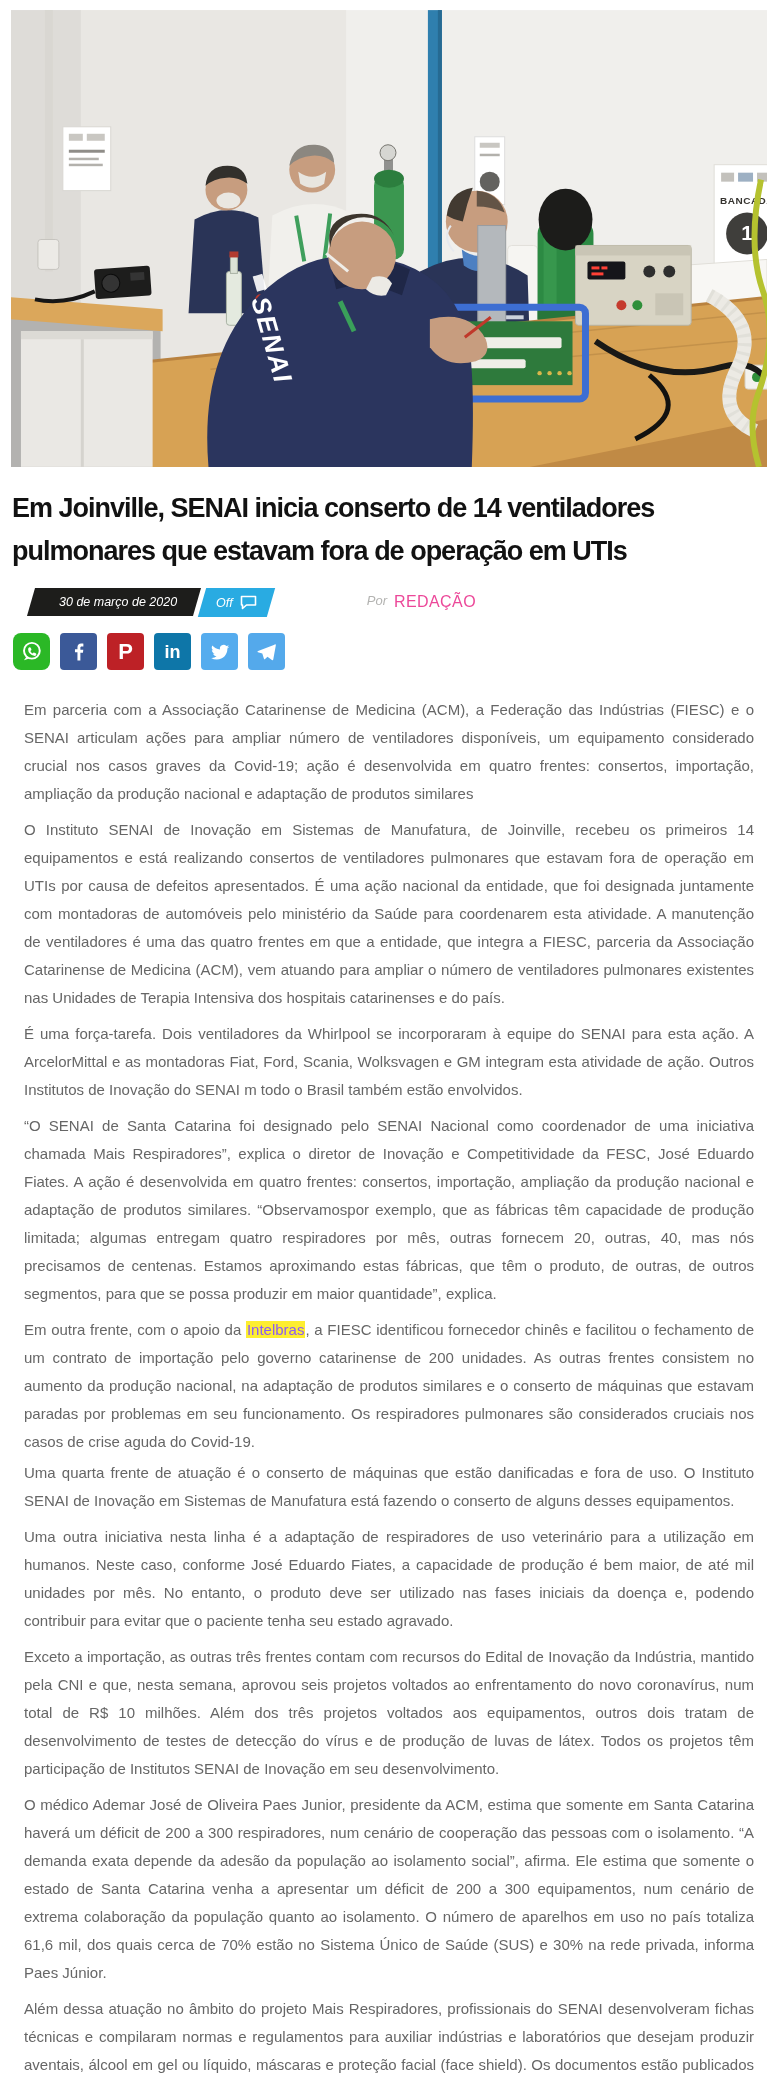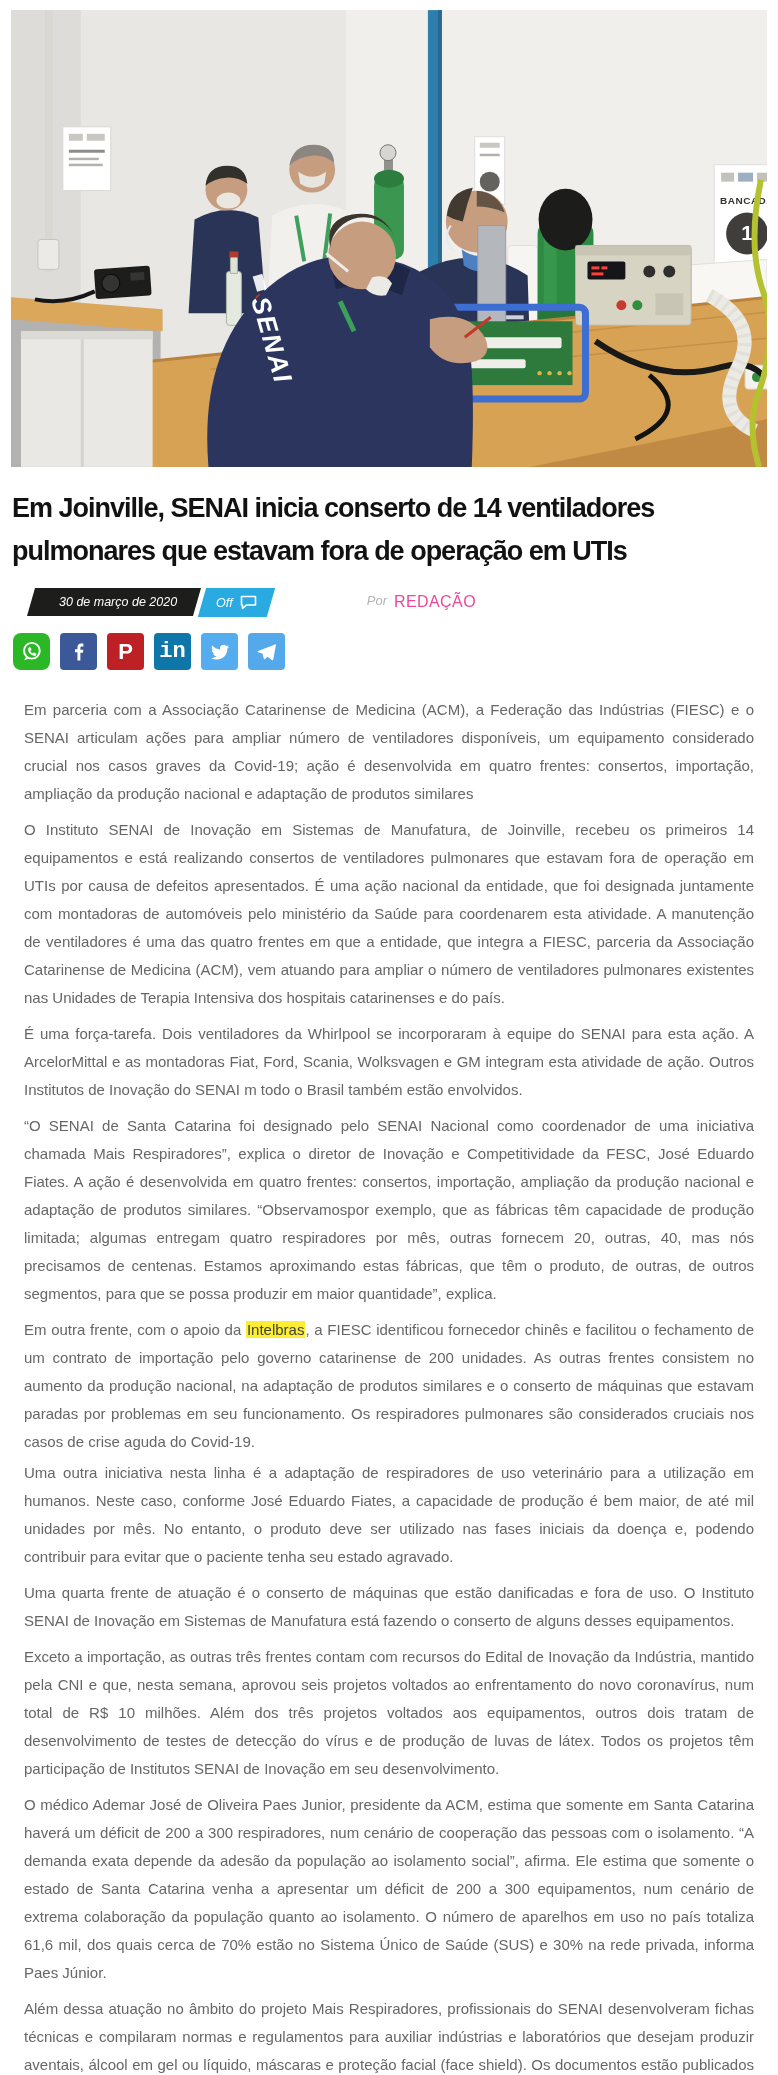--- a/index.html
+++ b/index.html
@@ -74,21 +74,21 @@
   }
   .article-body{
     margin-top:26px;
     font-size:15px;
     line-height:28px;
     text-align:justify;
     color:#666;
   }
   .article-body p{margin:0 13px 8px;}
   .article-body p.tight{margin-bottom:3px;}
-  mark.hl{background:var(--highlight);color:#404040;padding:0 1px;}
+  mark.hl{background:var(--highlight);color:#8b5cf6;padding:0 1px;}
   a.inline-link{color:var(--link);text-decoration:none;cursor:pointer;}
   svg text{font-family:"Liberation Sans", sans-serif;}
 </style>
 </head>
 <body>
 
 <div class="page">
 
   <figure class="photo">
     <svg viewBox="0 0 758 458" width="756" height="457" role="img">
@@ -314,40 +314,40 @@
     </a>
     <a class="share" style="background-color: rgb(59, 89, 152);">
       <svg width="27" height="27" viewBox="0 0 36 36">
         <path d="M20.5 30V19.5h3.4l.5-4h-3.9v-2.4c0-1.1.3-1.9 2-1.9h2V7.6c-.4-.1-1.6-.2-3-.2-2.9 0-4.9 1.8-4.9 5v2.6h-3.3v4h3.3V30z" fill="#ffffff"></path>
       </svg>
     </a>
     <a class="share" style="background-color: rgb(189, 33, 38);">
       <span class="glyph-letter" style="font-size:22px;">P</span>
     </a>
     <a class="share" style="background-color: rgb(14, 118, 168);">
-      <span class="glyph-letter" style="font-size:22px;font-family:Liberation Mono, monospace;">in</span>
+      <span class="glyph-letter" style="font-size:18px;">in</span>
     </a>
     <a class="share" style="background-color: rgb(85, 172, 238);">
       <svg width="27" height="27" viewBox="0 0 36 36">
         <path d="M31 11.5c-.9.4-1.9.7-2.9.8 1-.6 1.8-1.6 2.2-2.8-1 .6-2 1-3.2 1.2a4.9 4.9 0 0 0-8.4 4.5c-4.1-.2-7.7-2.2-10.2-5.2a4.9 4.9 0 0 0 1.5 6.6c-.8 0-1.6-.2-2.2-.6v.1c0 2.4 1.7 4.4 3.9 4.8-.4.1-.8.2-1.3.2-.3 0-.6 0-.9-.1.6 2 2.4 3.4 4.6 3.4a9.9 9.9 0 0 1-6.1 2.1h-1.2a13.9 13.9 0 0 0 7.6 2.2c9.1 0 14.1-7.5 14.1-14.1v-.6c1-.7 1.8-1.6 2.5-2.5z" fill="#ffffff"></path>
       </svg>
     </a>
     <a class="share" style="background-color: rgb(84, 169, 235);">
       <svg width="27" height="27" viewBox="0 0 36 36">
         <path d="M29.5 8.5 6.8 17.3c-1 .4-1 1.4-.2 1.7l5.8 1.8 2.2 6.9c.3.8 1 .9 1.5.4l3.2-3.1 5.9 4.3c.8.5 1.6.2 1.8-.8l3.4-18.6c.3-1.2-.5-1.8-1.9-1.4z" fill="#ffffff"></path>
       </svg>
     </a>
   </div>
 
   <div class="article-body">
     <p>Em parceria com a Associação Catarinense de Medicina (ACM), a Federação das Indústrias (FIESC) e o SENAI articulam ações para ampliar número de ventiladores disponíveis, um equipamento considerado crucial nos casos graves da Covid-19; ação é desenvolvida em quatro frentes: consertos, importação, ampliação da produção nacional e adaptação de produtos similares</p>
     <p>O Instituto SENAI de Inovação em Sistemas de Manufatura, de Joinville, recebeu os primeiros 14 equipamentos e está realizando consertos de ventiladores pulmonares que estavam fora de operação em UTIs por causa de defeitos apresentados. É uma ação nacional da entidade, que foi designada juntamente com montadoras de automóveis pelo ministério da Saúde para coordenarem esta atividade. A manutenção de ventiladores é uma das quatro frentes em que a entidade, que integra a FIESC, parceria da Associação Catarinense de Medicina (ACM), vem atuando para ampliar o número de ventiladores pulmonares existentes nas Unidades de Terapia Intensiva dos hospitais catarinenses e do país.</p>
     <p>É uma força-tarefa. Dois ventiladores da Whirlpool se incorporaram à equipe do SENAI para esta ação. A ArcelorMittal e as montadoras Fiat, Ford, Scania, Wolksvagen e GM integram esta atividade de ação. Outros Institutos de Inovação do SENAI m todo o Brasil também estão envolvidos.</p>
     <p>“O SENAI de Santa Catarina foi designado pelo SENAI Nacional como coordenador de uma iniciativa chamada Mais Respiradores”, explica o diretor de Inovação e Competitividade da FESC, José Eduardo Fiates. A ação é desenvolvida em quatro frentes: consertos, importação, ampliação da produção nacional e adaptação de produtos similares. “Observamospor exemplo, que as fábricas têm capacidade de produção limitada; algumas entregam quatro respiradores por mês, outras fornecem 20, outras, 40, mas nós precisamos de centenas. Estamos aproximando estas fábricas, que têm o produto, de outras, de outros segmentos, para que se possa produzir em maior quantidade”, explica.</p>
     <p class="tight"><span>Em outra frente, com o apoio da </span><mark class="hl">Intelbras</mark><span>, a FIESC identificou fornecedor chinês e facilitou o fechamento de um contrato de importação pelo governo catarinense de 200 unidades. As outras frentes consistem no aumento da produção nacional, na adaptação de produtos similares e o conserto de máquinas que estavam paradas por problemas em seu funcionamento. Os respiradores pulmonares são considerados cruciais nos casos de crise aguda do Covid-19.</span></p>
+    <p>Uma quarta frente de atuação é o conserto de máquinas que estão danificadas e fora de uso. O Instituto SENAI de Inovação em Sistemas de Manufatura está fazendo o conserto de alguns desses equipamentos.</p>
     <p>Uma outra iniciativa nesta linha é a adaptação de respiradores de uso veterinário para a utilização em humanos. Neste caso, conforme José Eduardo Fiates, a capacidade de produção é bem maior, de até mil unidades por mês. No entanto, o produto deve ser utilizado nas fases iniciais da doença e, podendo contribuir para evitar que o paciente tenha seu estado agravado.</p>
-    <p>Uma quarta frente de atuação é o conserto de máquinas que estão danificadas e fora de uso. O Instituto SENAI de Inovação em Sistemas de Manufatura está fazendo o conserto de alguns desses equipamentos.</p>
     <p>Exceto a importação, as outras três frentes contam com recursos do Edital de Inovação da Indústria, mantido pela CNI e que, nesta semana, aprovou seis projetos voltados ao enfrentamento do novo coronavírus, num total de R$ 10 milhões. Além dos três projetos voltados aos equipamentos, outros dois tratam de desenvolvimento de testes de detecção do vírus e de produção de luvas de látex. Todos os projetos têm participação de Institutos SENAI de Inovação em seu desenvolvimento.</p>
     <p>O médico Ademar José de Oliveira Paes Junior, presidente da ACM, estima que somente em Santa Catarina haverá um déficit de 200 a 300 respiradores, num cenário de cooperação das pessoas com o isolamento. “A demanda exata depende da adesão da população ao isolamento social”, afirma. Ele estima que somente o estado de Santa Catarina venha a apresentar um déficit de 200 a 300 equipamentos, num cenário de extrema colaboração da população quanto ao isolamento. O número de aparelhos em uso no país totaliza 61,6 mil, dos quais cerca de 70% estão no Sistema Único de Saúde (SUS) e 30% na rede privada, informa Paes Júnior.</p>
     <p><span>Além dessa atuação no âmbito do projeto Mais Respiradores, profissionais do SENAI desenvolveram fichas técnicas e compilaram normas e regulamentos para auxiliar indústrias e laboratórios que desejam produzir aventais, álcool em gel ou líquido, máscaras e proteção facial (face shield). Os documentos estão publicados no site </span><a class="inline-link">observatoriofiesc.com.br/suporte-producao-de-epi</a><span> .</span></p>
   </div>
 
 </div>
 
 </body></html>

